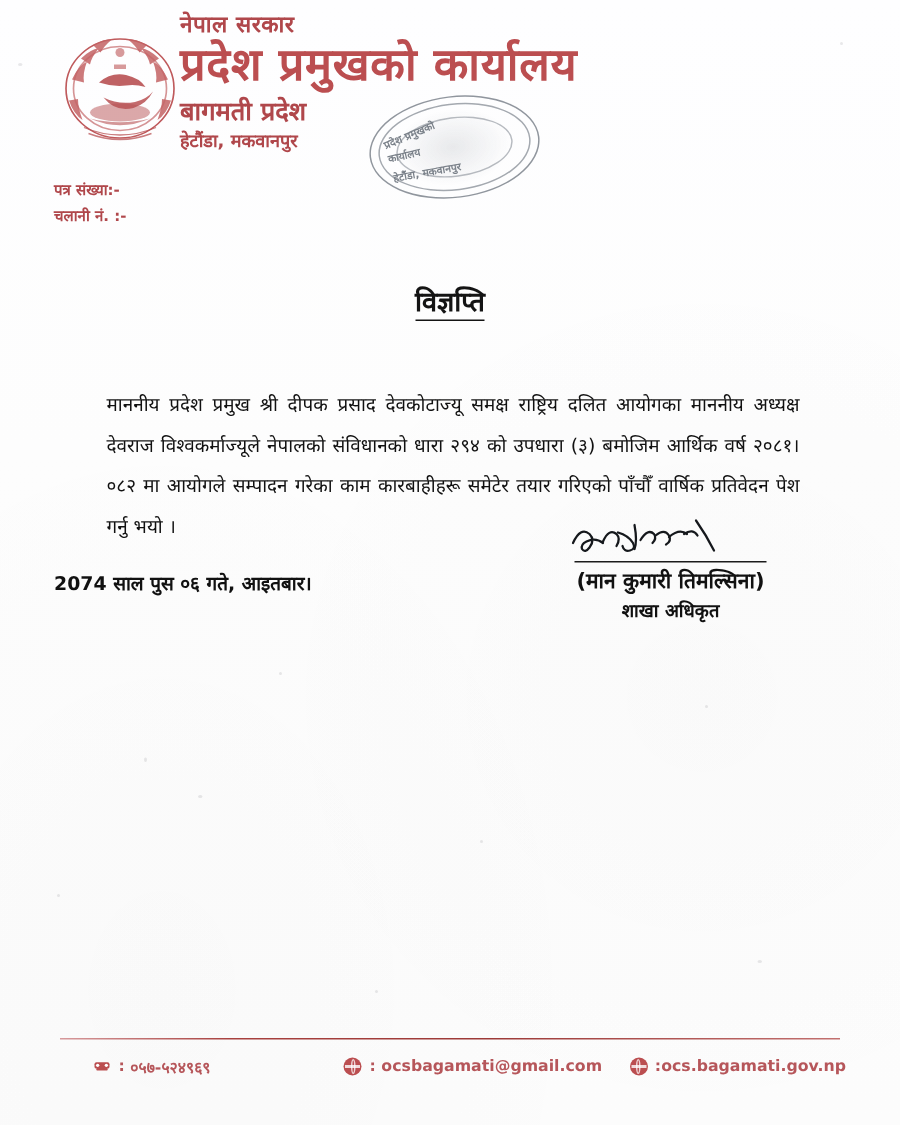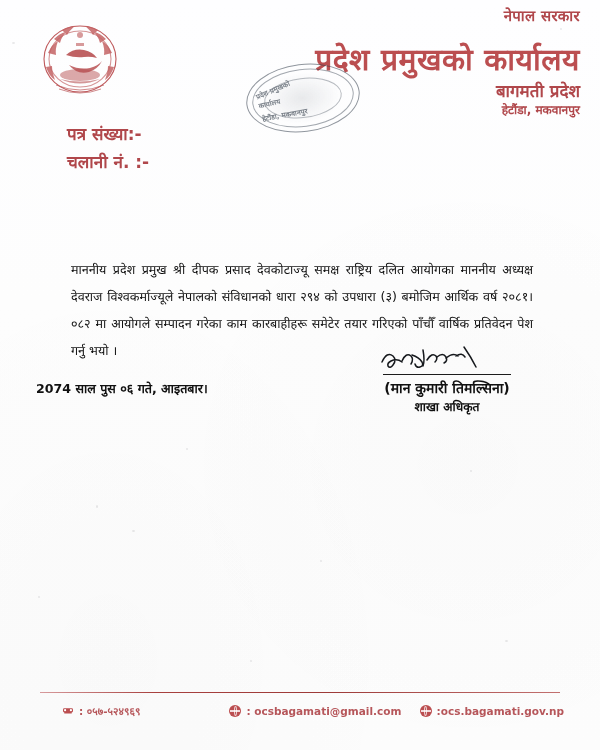--- a/index.html
+++ b/index.html
@@ -49,37 +49,37 @@
     top: 13px;
     width: 88px;
     height: 88px;
   }
 
   .header-text {
     position: absolute;
     left: 120px;
     top: 8px;
     width: 460px;
-    text-align: right;
+    text-align: left;
   }
 
   .gov-line {
     color: #b0474b;
     font-size: 15px;
     font-weight: 700;
     letter-spacing: 0.3px;
     line-height: 1.15;
   }
 
   .office-line {
     color: #bb4e50;
     font-size: 30px;
     font-weight: 700;
     line-height: 1.18;
-    margin-top: 17px;
+    margin-top: 1px;
     letter-spacing: 0.5px;
   }
 
   .province-line {
     color: #b0474b;
     font-size: 17px;
     font-weight: 700;
     line-height: 1.3;
     margin-top: 2px;
   }
@@ -129,24 +129,23 @@
     background: radial-gradient(ellipse at 50% 50%, rgba(60,70,85,0.18) 0%, rgba(60,70,85,0) 70%);
     border-radius: 50%;
   }
 
   
   .ref-block {
     position: absolute;
     left: 36px;
     top: 120px;
     color: #b0474b;
-    font-size: 17px;
+    font-size: 10px;
     font-weight: 700;
     line-height: 1.65;
-    margin-left: 31px;
   }
 
   
   .doc-title {
     position: absolute;
     top: 188px;
     left: 0;
     width: 600px;
     text-align: center;
     font-size: 18px;
@@ -343,20 +342,23 @@
     <div>
       <span>पत्र संख्या:-</span>
       <span></span>
     </div>
     <div>
       <span>चलानी नं. :-</span>
       <span></span>
     </div>
   </div>
 
+  <div class="doc-title">
+    <span>विज्ञप्ति</span>
+  </div>
 
   <div class="body-copy">
     <p>माननीय प्रदेश प्रमुख श्री दीपक प्रसाद देवकोटाज्यू समक्ष राष्ट्रिय दलित आयोगका माननीय अध्यक्ष देवराज विश्वकर्माज्यूले नेपालको संविधानको धारा २९४ को उपधारा (३) बमोजिम आर्थिक वर्ष २०८१।०८२ मा आयोगले सम्पादन गरेका काम कारबाहीहरू समेटेर तयार गरिएको पाँचौँ वार्षिक प्रतिवेदन पेश गर्नु भयो ।</p>
   </div>
 
   <div class="sign-block">
     <div class="sign-mark">
       <svg width="140" height="30" viewBox="0 0 140 30">
         <g fill="none" stroke="#15181c" stroke-width="1.5" stroke-linecap="round">
           <path d="M4 18 q5-11 11-6 q4 4 0 9 q-3 4-5 1 q-1-3 3-5 q6-3 11 1"></path>

